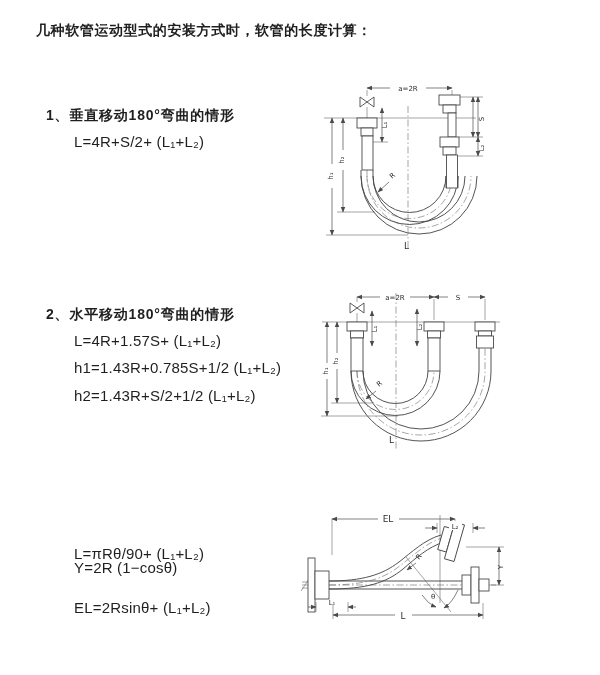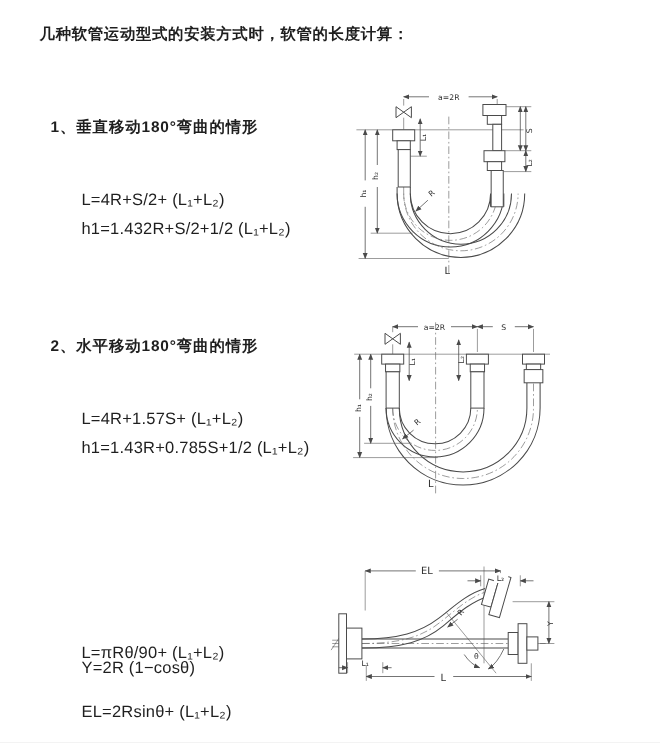--- a/index.html
+++ b/index.html
@@ -14,46 +14,45 @@
     font-size:14px; font-weight:700; letter-spacing:0.6px;
   }
   .heading {
     position:absolute; left:46px;
     font-size:14px; font-weight:700; letter-spacing:0.8px;
   }
   .formula {
     position:absolute; left:74px;
     font-size:15px; font-weight:400; letter-spacing:0.2px;
     font-family:"Liberation Sans","DejaVu Sans",sans-serif;
-    margin-top:40px;
   }
   svg.diagram { position:absolute; }
   svg.diagram .pipe   { fill:#ffffff; stroke:#4a4a4a; stroke-width:0.9; }
   svg.diagram .hose   { fill:none; stroke:#4a4a4a; stroke-width:0.95; }
   svg.diagram .hosed  { fill:none; stroke:#6a6a6a; stroke-width:0.6; stroke-dasharray:7 2.5 1.5 2.5; }
   svg.diagram .dim    { stroke:#4a4a4a; stroke-width:0.7; fill:none; }
   svg.diagram .ext    { stroke:#5a5a5a; stroke-width:0.55; fill:none; }
   svg.diagram .cl     { stroke:#6a6a6a; stroke-width:0.6; fill:none; stroke-dasharray:7 2.5 1.5 2.5; }
   svg.diagram text    { font-family:"DejaVu Sans",sans-serif; font-size:7px; fill:#2e2e2e; }
   svg.diagram text.big{ font-size:9px; }
 </style>
 </head>
 <body>
 
 <div class="page">
 
   <div class="title">几种软管运动型式的安装方式时，软管的长度计算：</div>
 
   <div class="heading" style="top:107px">1、垂直移动180°弯曲的情形</div>
   <div class="formula" style="top:133px">L=4R+S/2+ (L₁+L₂)</div>
-  <div class="formula" style="top:160px">h1=1.432R+S/2+1/2 (L₁+L₂)</div>
 
   <div class="heading" style="top:306px">2、水平移动180°弯曲的情形</div>
   <div class="formula" style="top:332px">L=4R+1.57S+ (L₁+L₂)</div>
   <div class="formula" style="top:359px">h1=1.43R+0.785S+1/2 (L₁+L₂)</div>
+  <div class="formula" style="top:387px">h2=1.43R+S/2+1/2 (L₁+L₂)</div>
 
   <div class="formula" style="top:545px">L=πRθ/90+ (L₁+L₂)</div>
   <div class="formula" style="top:559px">Y=2R (1−cosθ)</div>
   <div class="formula" style="top:599px">EL=2Rsinθ+ (L₁+L₂)</div>
 
   <svg class="diagram" style="left:312px; top:76px;" width="288" height="178" viewBox="0 0 288 178">
     <defs>
       <marker id="d1a" viewBox="0 0 10 10" refX="9" refY="5" markerWidth="8" markerHeight="8" orient="auto-start-reverse">
         <path d="M0,1 L10,5 L0,9 z" fill="#4a4a4a"></path>
       </marker>

